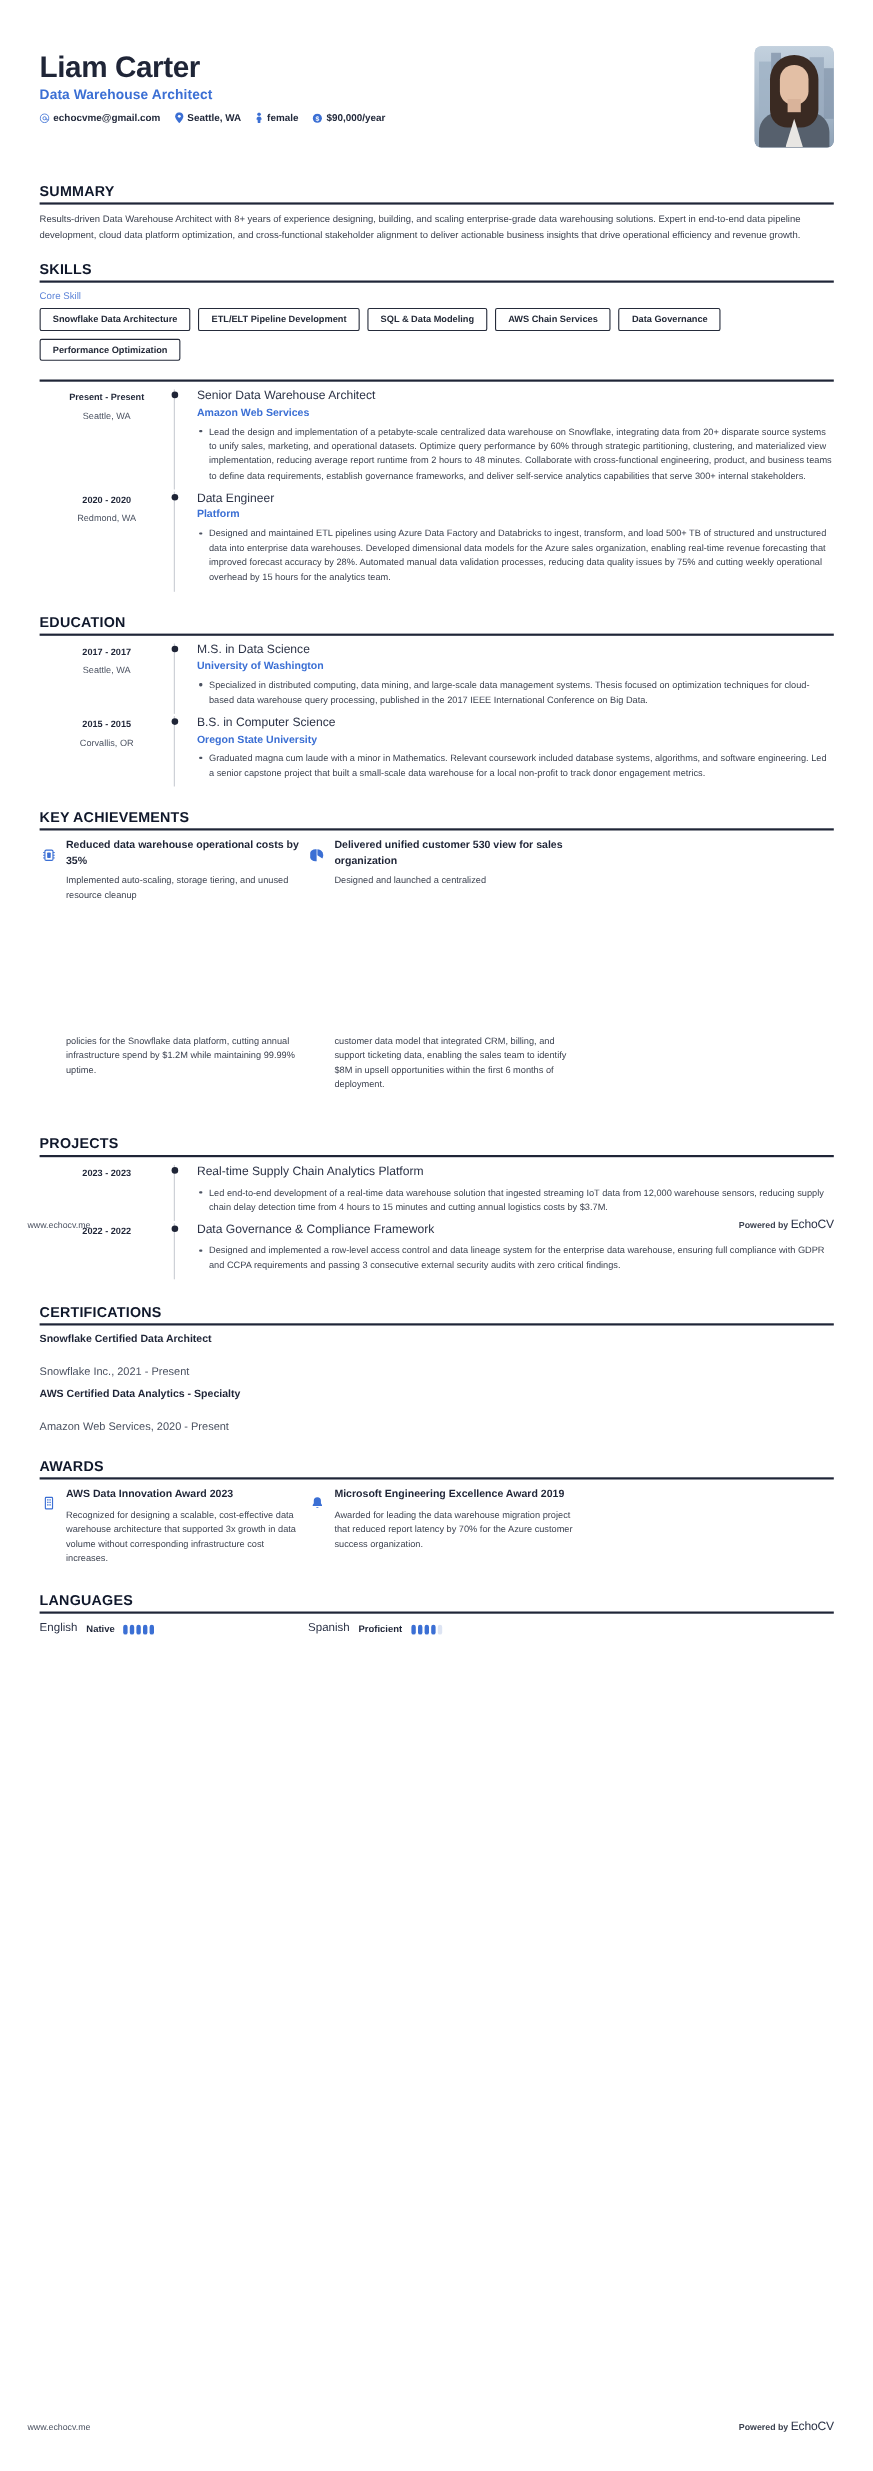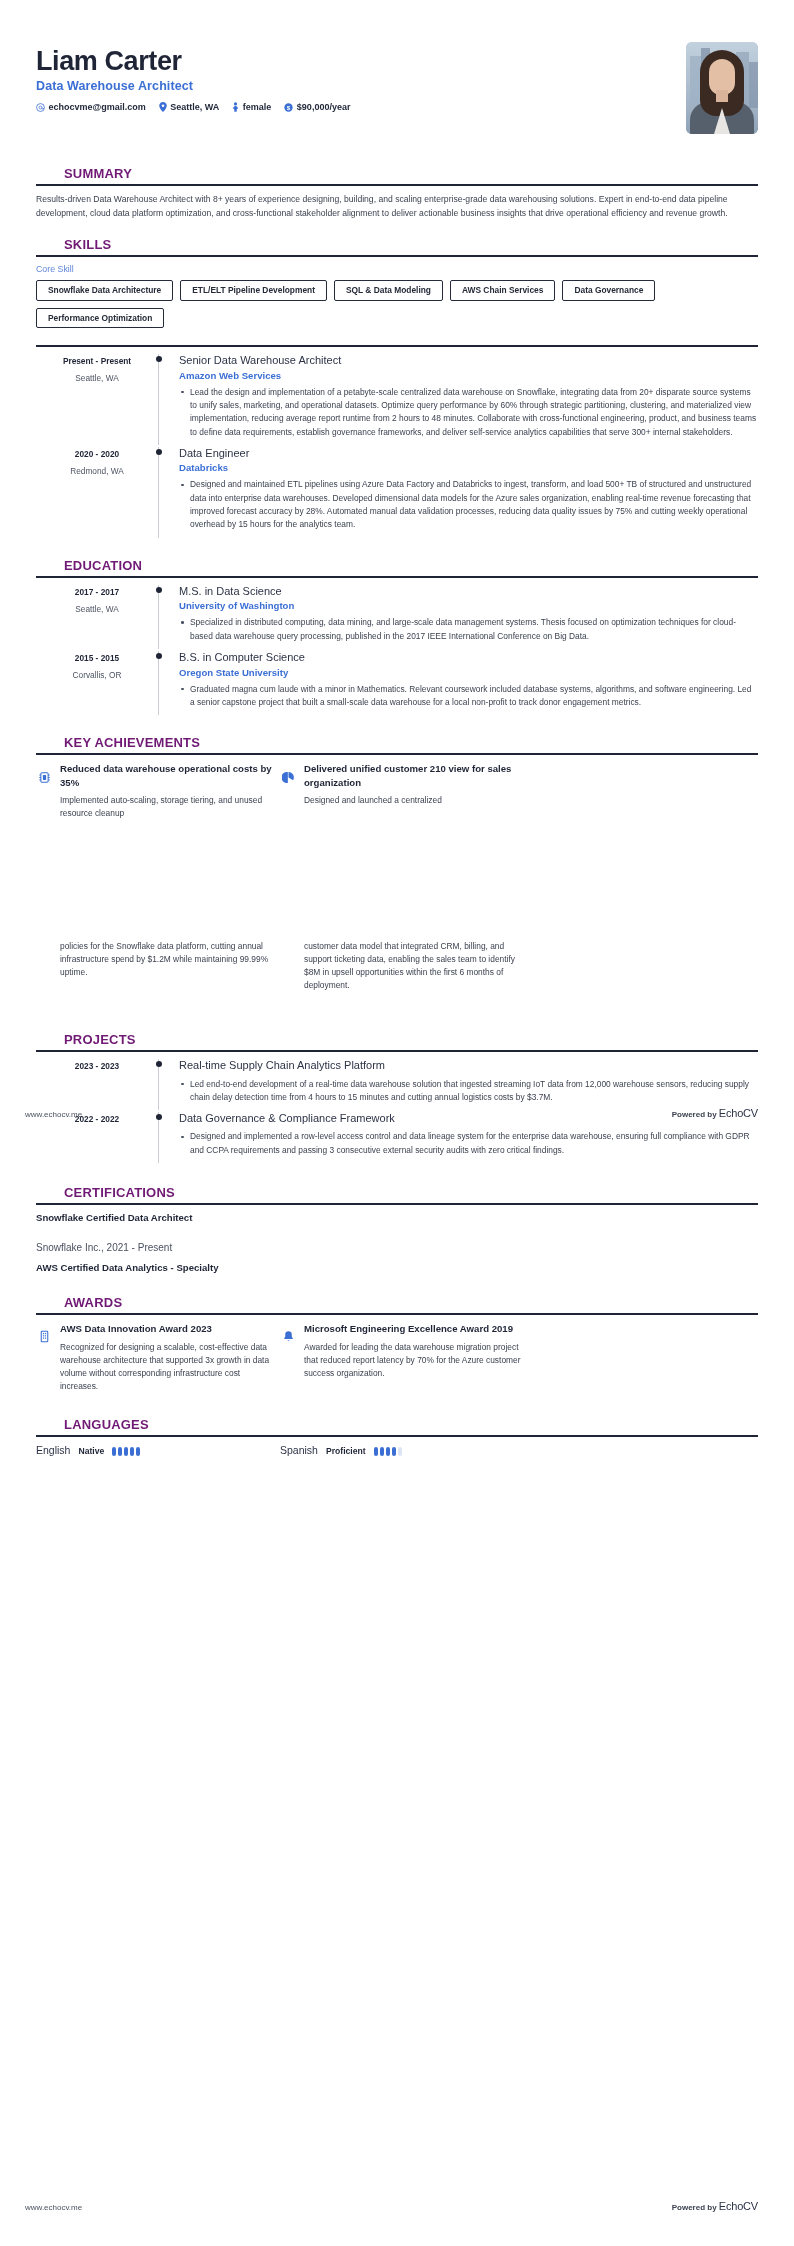--- a/index.html
+++ b/index.html
@@ -84,23 +84,22 @@
     position:absolute; left:28px; bottom:0; width:16px; height:26px;
     background:#e8e6e3; clip-path: polygon(50% 0,100% 100%,0 100%);
   }
 
   
   .section { margin-top: 17px; }
   .section-title {
     font-size: 13px;
     font-weight: 700;
     letter-spacing: 0.2px;
-    color: #701a75;
+    color: #0f172a;
     padding-bottom: 3px;
-    margin-left: 28px;
   }
   .rule { height: 2px; background: #1f2537; width: 100%; margin-bottom: 7px; }
 
   .summary-text {
     font-size: 8.6px;
     line-height: 1.58;
     color: #3c4250;
     text-align: left;
   }
 
@@ -385,21 +384,21 @@
     </div>
 
     <div class="entry" style="margin-top:2px;">
       <div class="entry-meta">
         <div class="entry-dates">2020 - 2020</div>
         <div class="entry-loc">Redmond, WA</div>
       </div>
       <div class="entry-line"></div>
       <div class="entry-body">
         <div class="entry-role">Data Engineer</div>
-        <div class="entry-org">Databricks</div>
+        <div class="entry-org">Platform</div>
         <div class="bullets">
           <div class="bullet">Designed and maintained ETL pipelines using Azure Data Factory and Databricks to ingest, transform, and load 500+ TB of structured and unstructured data into enterprise data warehouses. Developed dimensional data models for the Azure sales organization, enabling real-time revenue forecasting that improved forecast accuracy by 28%. Automated manual data validation processes, reducing data quality issues by 75% and cutting weekly operational overhead by 15 hours for the analytics team.</div>
         </div>
       </div>
     </div>
   </div>
 
   <div class="section" style="margin-top:20px;">
     <div class="section-title">EDUCATION</div>
     <div class="rule"></div>
@@ -456,21 +455,21 @@
 
       <div class="col-card">
         <span class="card-icon">
           <svg width="13" height="13" viewBox="0 0 16 16">
               <path d="M8 8 V1.2 A6.8 6.8 0 0 1 13.6 11.5 Z" fill="#3b6fd4"></path>
               <path d="M8 8 L13.6 11.5 A6.8 6.8 0 1 1 8 1.2 Z" fill="#3b6fd4" opacity="0.0"></path>
               <path d="M7.2 1.3 A6.8 6.8 0 1 0 7.2 14.7 L7.2 8 Z" fill="#3b6fd4"></path>
             </svg>
         </span>
         <div class="card-body">
-          <div class="card-title">Delivered unified customer 210 view for sales organization</div>
+          <div class="card-title">Delivered unified customer 530 view for sales organization</div>
           <div class="card-desc">Designed and launched a centralized</div>
         </div>
       </div>
     </div>
   </div>
 
   <div class="footer" id="footer-1">
     <span>www.echocv.me</span>
     <span class="footer-brand">
       <span>Powered by</span>
@@ -518,20 +517,21 @@
   <div class="section" style="margin-top:22px;">
     <div class="section-title">CERTIFICATIONS</div>
     <div class="rule"></div>
 
     <div class="cert">
       <div class="cert-name">Snowflake Certified Data Architect</div>
       <div class="cert-meta">Snowflake Inc., 2021 - Present</div>
     </div>
     <div class="cert">
       <div class="cert-name">AWS Certified Data Analytics - Specialty</div>
+      <div class="cert-meta">Amazon Web Services, 2020 - Present</div>
     </div>
   </div>
 
   <div class="section" style="margin-top:22px;">
     <div class="section-title">AWARDS</div>
     <div class="rule"></div>
 
     <div class="two-col">
       <div class="col-card">
         <span class="card-icon">

